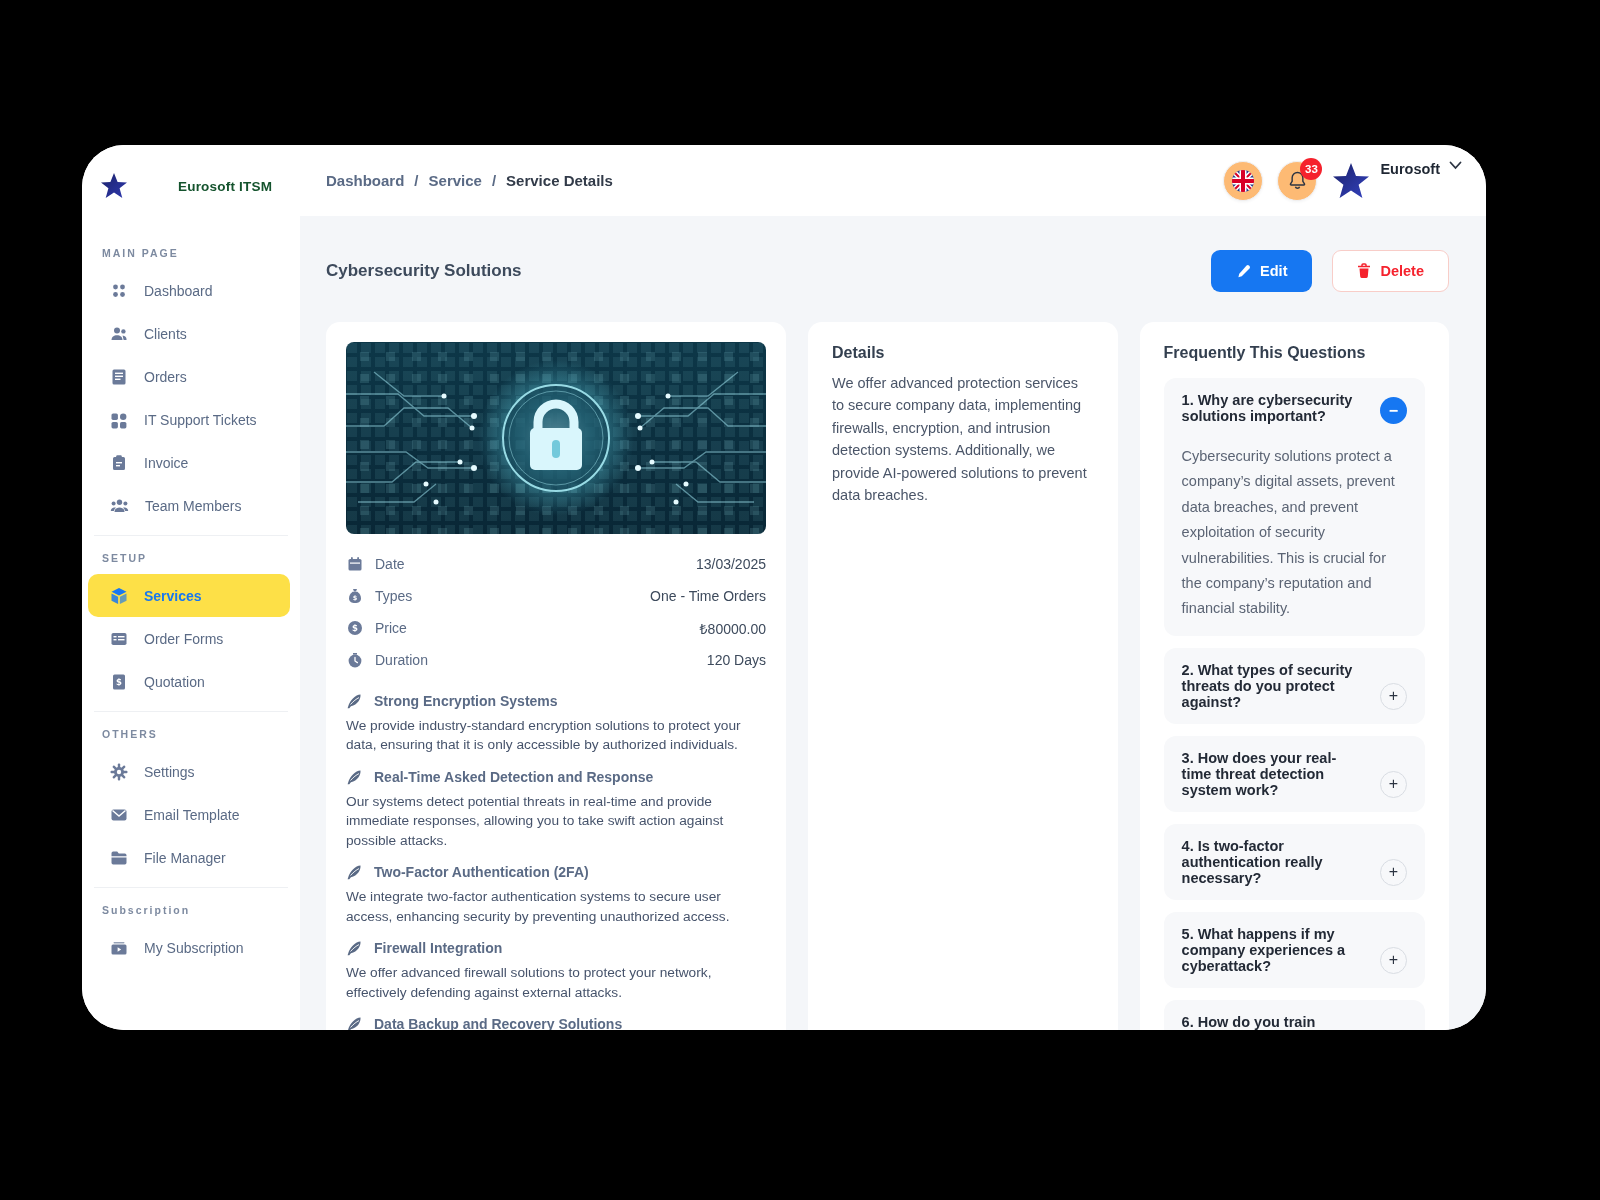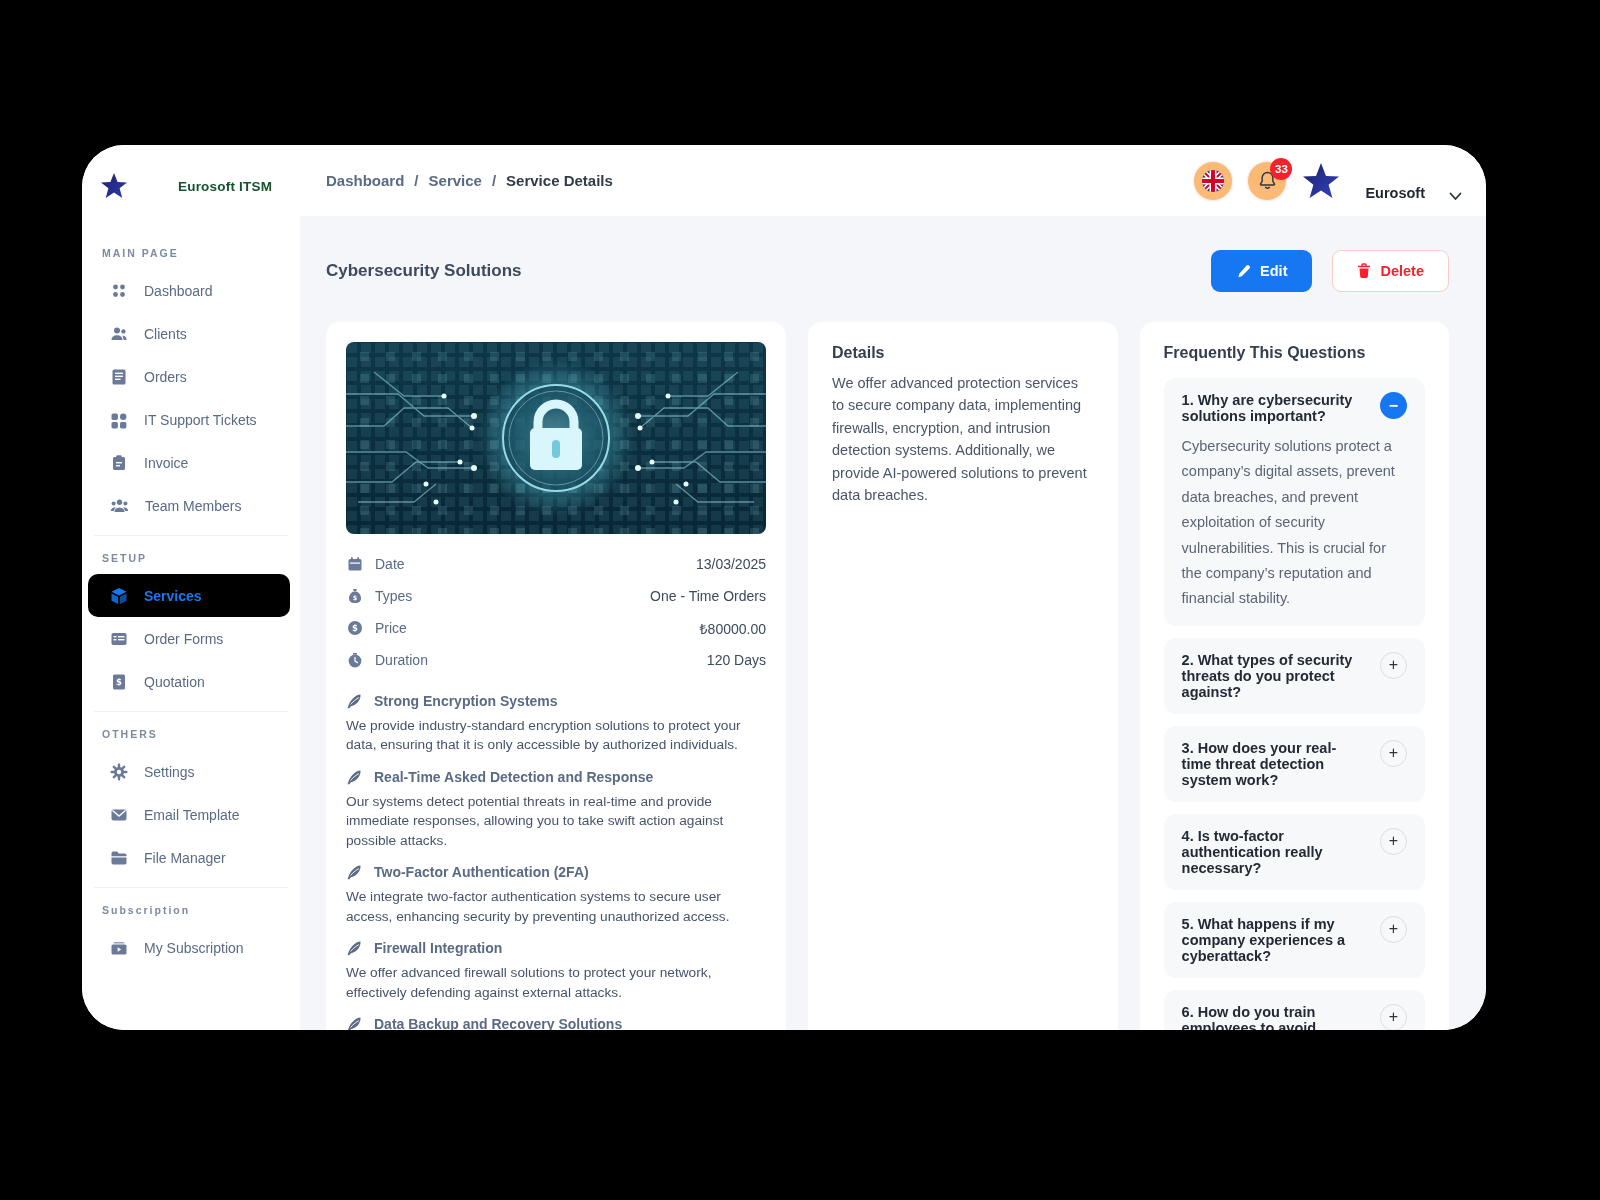--- a/index.html
+++ b/index.html
@@ -10,36 +10,36 @@
   
   .sidebar { width:218px; min-width:218px; background:#fff; padding-top:24px; overflow:hidden; }
   .brand { display:flex; align-items:center; gap:9px; padding:0 0 0 18px; height:34px; }
   .brand-name { font-size:13.5px; font-weight:bold; color:#14532d; letter-spacing:.2px;margin-left:41px; }
   .nav { margin-top:30px; }
   .nav-section-label { padding:14px 0 10px 20px; font-size:10.5px; font-weight:bold; letter-spacing:2px; color:#7d8aa0; }
   .nav-divider { height:1px; background:#eef0f3; margin:8px 12px 2px 12px; }
   .nav-item { display:flex; align-items:center; gap:16px; height:43px; padding-left:22px; margin:0 10px 0 6px; border-radius:10px; cursor:pointer; }
   .nav-item .lbl { font-size:14px; color:#5a6a85; }
   .nav-item svg { flex:0 0 auto; }
-  .nav-item.active { background:#000000; }
+  .nav-item.active { background:#fde047; }
   .nav-item.active .lbl { color:#1677f2; font-weight:bold; }
   .ic { fill:#6b7a99; }
   .nav-item.active .ic { fill:#1677f2; }
 
   
   .main { flex:1; display:flex; flex-direction:column; min-width:0; }
   .topbar { height:71px; background:#fff; display:flex; align-items:center; justify-content:space-between; padding:0 24px 0 26px; }
   .crumbs { display:flex; align-items:center; gap:10px; font-size:15px; font-weight:bold; }
   .crumb { color:#5a6a85; cursor:pointer; }
   .crumb-sep { color:#5a6a85; }
   .crumb.current { color:#323b49; cursor:default; }
   .top-actions { display:flex; align-items:center; gap:14px; }
   .round-btn { width:40px; height:40px; border-radius:50%; background:#fdba74; border:1px solid #f0f1f4; box-shadow:0 1px 3px rgba(20,30,60,.05); display:flex; align-items:center; justify-content:center; position:relative; cursor:pointer;text-decoration:underline; }
   .badge { position:absolute; top:-4px; right:-6px; min-width:22px; height:22px; border-radius:11px; background:#f5222d; color:#fff; font-size:11.5px; font-weight:bold; display:flex; align-items:center; justify-content:center; padding:0 4px; }
-  .user-chip { display:flex; align-items:flex-end; gap:24px; cursor:pointer; }
+  .user-chip { display:flex; align-items:flex-start; gap:9px; cursor:pointer; }
   .user-name { font-size:14.5px; font-weight:bold; color:#1f2733; }
 
   .content { flex:1; background:#f4f6f9; padding:34px 37px 0 26px; overflow:hidden; }
   .title-row { display:flex; align-items:center; justify-content:space-between; }
   .page-title { font-size:17px; font-weight:bold; color:#3d4a5c; }
   .btns { display:flex; gap:20px; }
   .btn { display:flex; align-items:center; gap:9px; height:42px; padding:0 24px; border-radius:9px; font-size:14.5px; font-weight:bold; cursor:pointer; border:1px solid transparent; }
   .btn-edit { background:#1677f2; color:#fff; }
   .btn-delete { background:#fff; color:#f5222d; border-color:#f8cdc8; }
 
@@ -60,26 +60,26 @@
   .feat-body { margin-top:7px; font-size:13.7px; line-height:1.42; color:#46536b; }
 
   
   .right-col { flex:1; display:flex; flex-direction:row; gap:22px; min-width:0; }
   .panel { background:#fff; border-radius:14px; padding:22px 24px; }
   .panel-title { font-size:16px; font-weight:bold; color:#333f4f; }
   .panel-body { margin-top:10px; font-size:14.5px; line-height:1.55; color:#4a5568; }
 
   .faq-list { margin-top:16px; display:flex; flex-direction:column; gap:12px; }
   .faq-item { background:#f7f8fa; border-radius:12px; padding:14px 18px; cursor:pointer; }
-  .faq-q-row { display:flex; align-items:flex-start; justify-content:space-between; gap:16px; }
+  .faq-q-row { display:flex; align-items:flex-end; justify-content:space-between; gap:16px; }
   .faq-q { font-size:14.5px; font-weight:bold; color:#232a36; }
   .toggle { width:27px; height:27px; min-width:27px; border-radius:50%; display:flex; align-items:center; justify-content:center; font-size:16px; cursor:pointer; }
   .toggle-minus { background:#1677f2; color:#fff; border:none; font-weight:bold; }
   .toggle-plus { background:transparent; border:1px solid #d9dde3; color:#2c3442; font-weight:normal; }
-  .faq-answer { margin-top:10px; font-size:14.5px; line-height:1.75; color:#5b6474; font-weight:normal; }
+  .faq-answer { margin-top:20px; font-size:14.5px; line-height:1.75; color:#5b6474; font-weight:normal; }
 </style>
 </head>
 <body>
 
 <div class="stage">
   <div class="window">
 
     <aside class="sidebar">
       <div class="brand">
         <svg width="28" height="28" viewBox="0 0 28 28">

